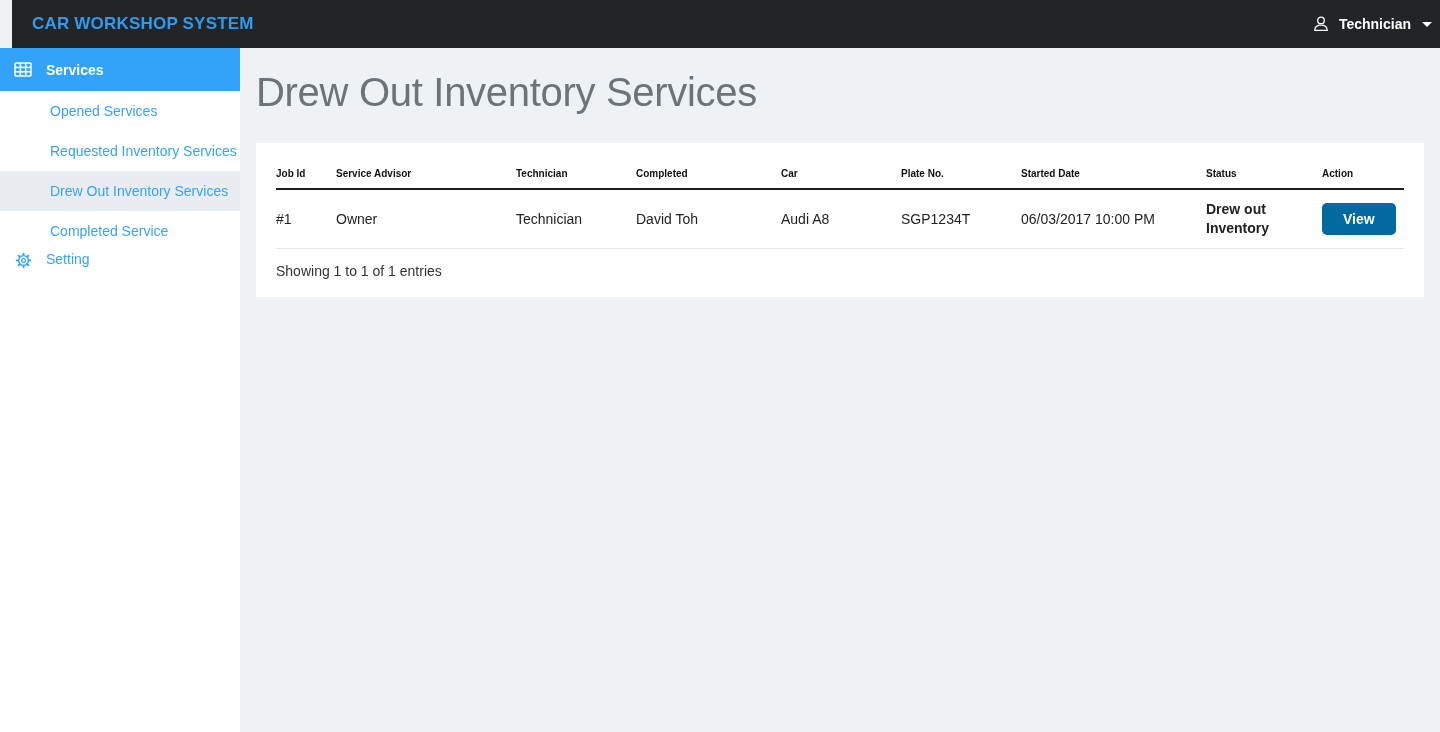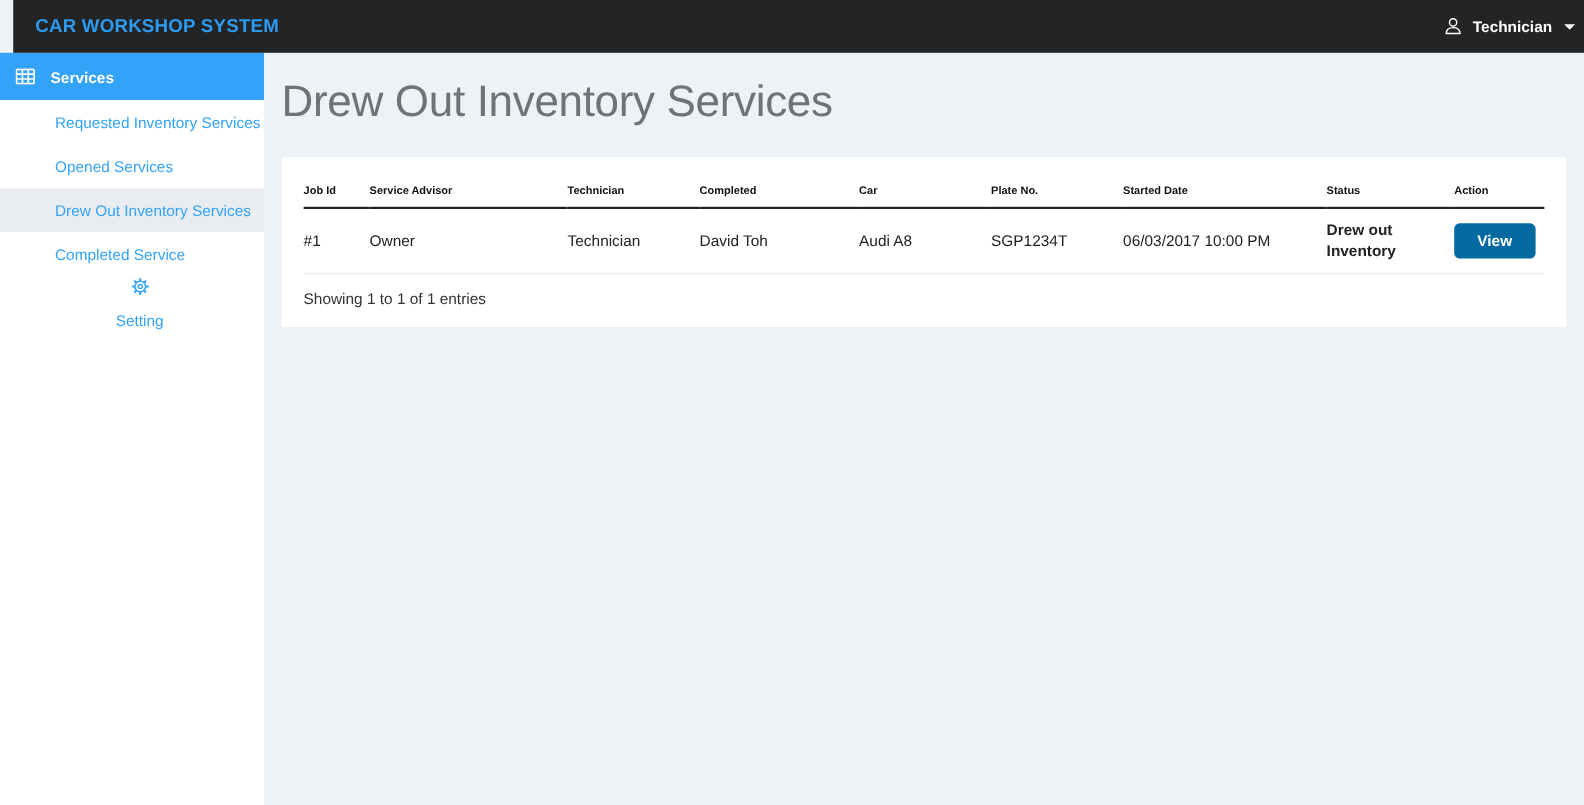--- a/index.html
+++ b/index.html
@@ -25,22 +25,22 @@
     height:43px; background:#33a3fa; color:#fff; display:flex; align-items:center;
     padding-left:14px; gap:14px; font-size:14px; font-weight:600; cursor:pointer;
   }
   .side-sub { }
   .side-sub-item {
     height:40px; display:flex; align-items:center; padding-left:50px;
     color:#33a3fa; font-size:14px; cursor:pointer; background:#ffffff;
   }
   .side-sub-item.active { background:#e9edf1; }
   .side-setting {
-    height:42px; display:flex; align-items:center; padding-left:14px; gap:13px;
-    color:#33a3fa; font-size:14px; cursor:pointer;flex-direction:column;
+    height:42px; display:flex; padding-left:14px; gap:13px;
+    color:#33a3fa; font-size:14px; cursor:pointer;
   }
 
   
   .main { position:absolute; top:48px; left:240px; right:0; bottom:0; background:#eef2f5; padding:0 16px; }
   .page-title { color:#6e7378; font-size:40px; font-weight:400; margin:22px 0 28px 0; letter-spacing:-0.3px; }
 
   .card { background:#fff; border-radius:2px; padding:18px 20px 18px 20px; }
 
   table.grid { width:100%; border-collapse:collapse; table-layout:fixed; }
   table.grid th {
@@ -86,24 +86,24 @@
         <line x1="1" y1="5.4" x2="17" y2="5.4"></line>
         <line x1="1" y1="9.8" x2="17" y2="9.8"></line>
         <line x1="6.4" y1="1" x2="6.4" y2="14"></line>
         <line x1="11.7" y1="1" x2="11.7" y2="14"></line>
       </svg>
     </span>
     <span>Services</span>
   </div>
   <div class="side-sub">
     <div class="side-sub-item">
-      <span>Requested Inventory Services</span>
+      <span>Opened Services</span>
     </div>
     <div class="side-sub-item">
-      <span>Opened Services</span>
+      <span>Requested Inventory Services</span>
     </div>
     <div class="side-sub-item active">
       <span>Drew Out Inventory Services</span>
     </div>
     <div class="side-sub-item">
       <span>Completed Service</span>
     </div>
   </div>
   <div class="side-setting">
     <span>

